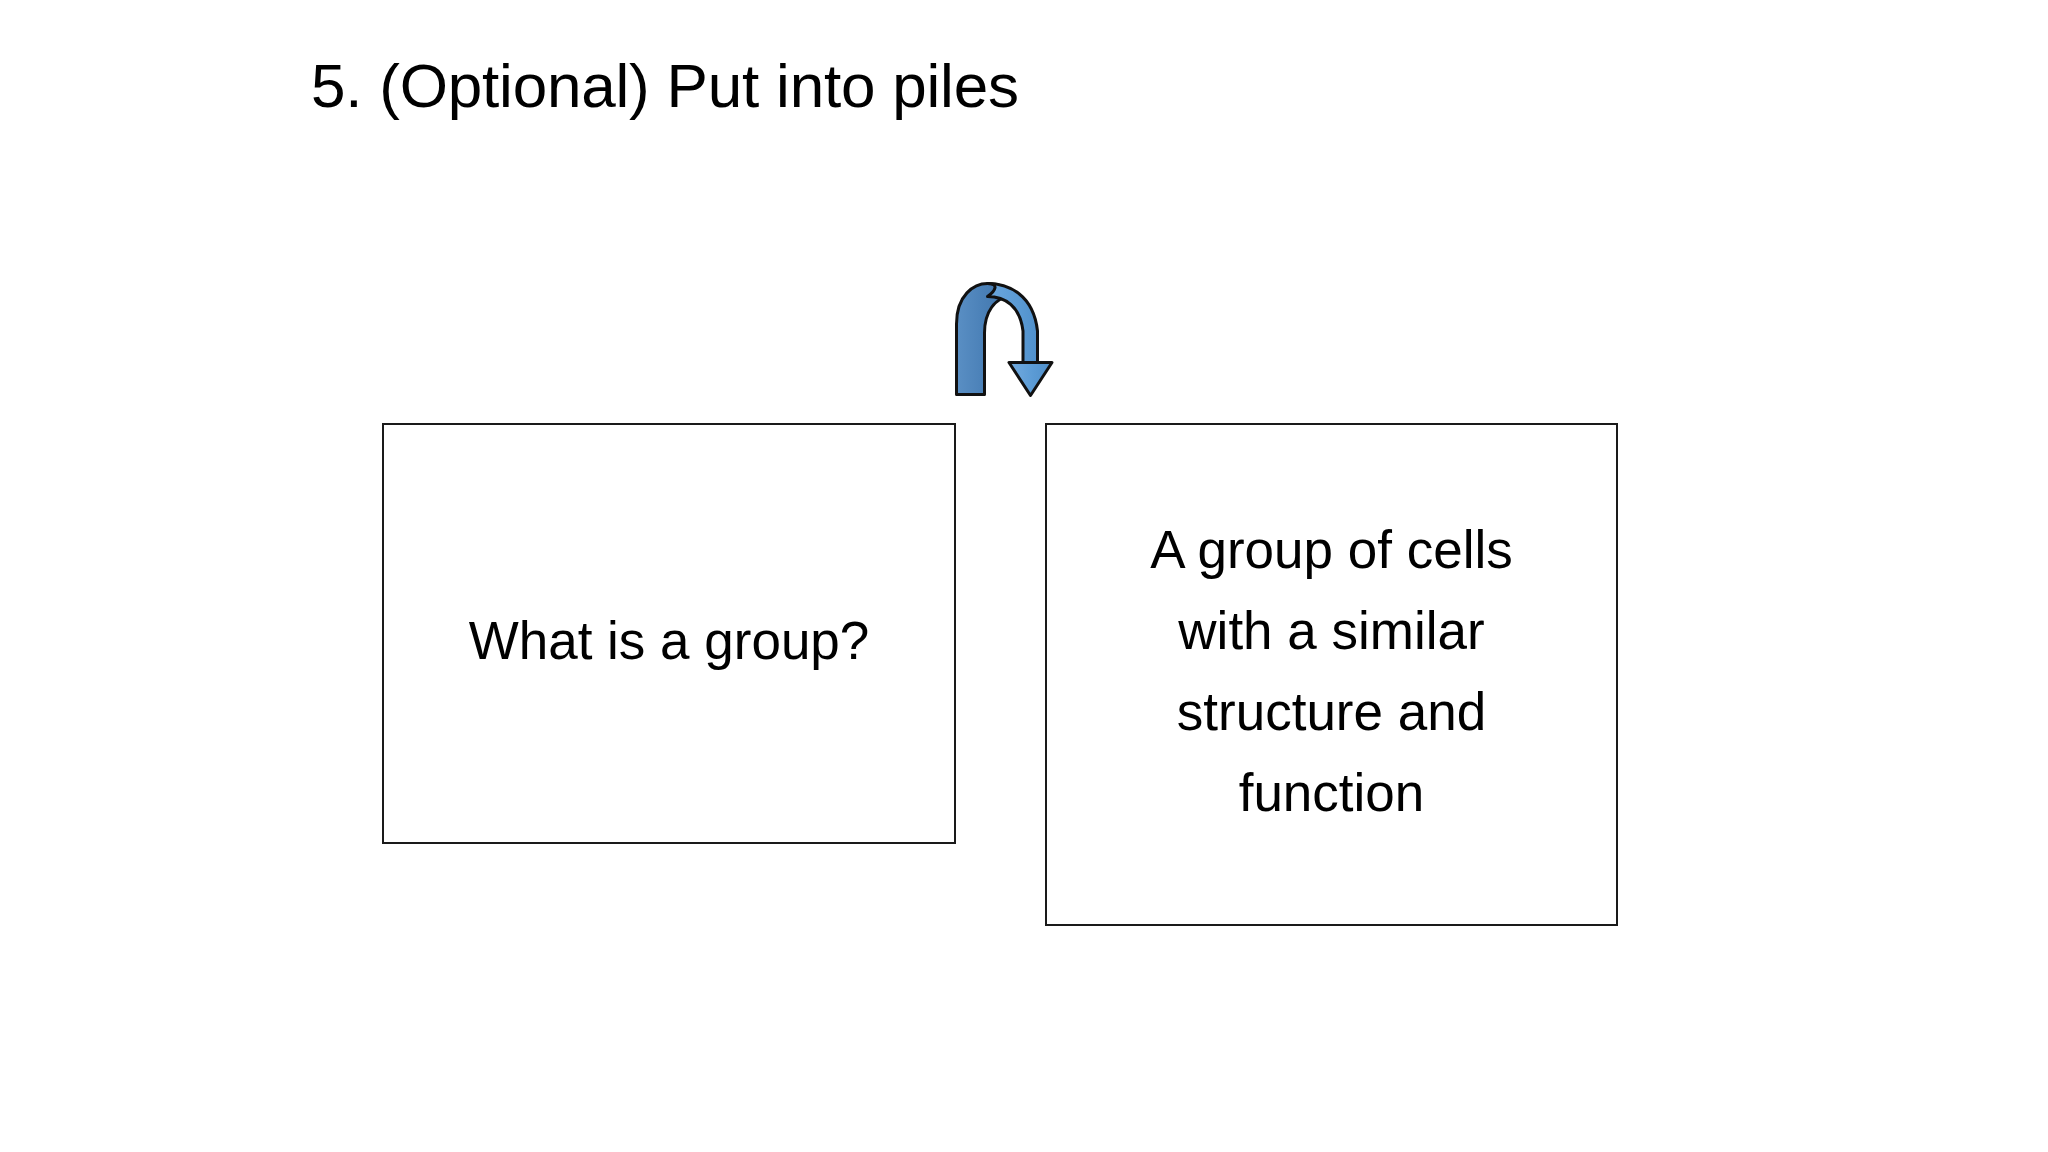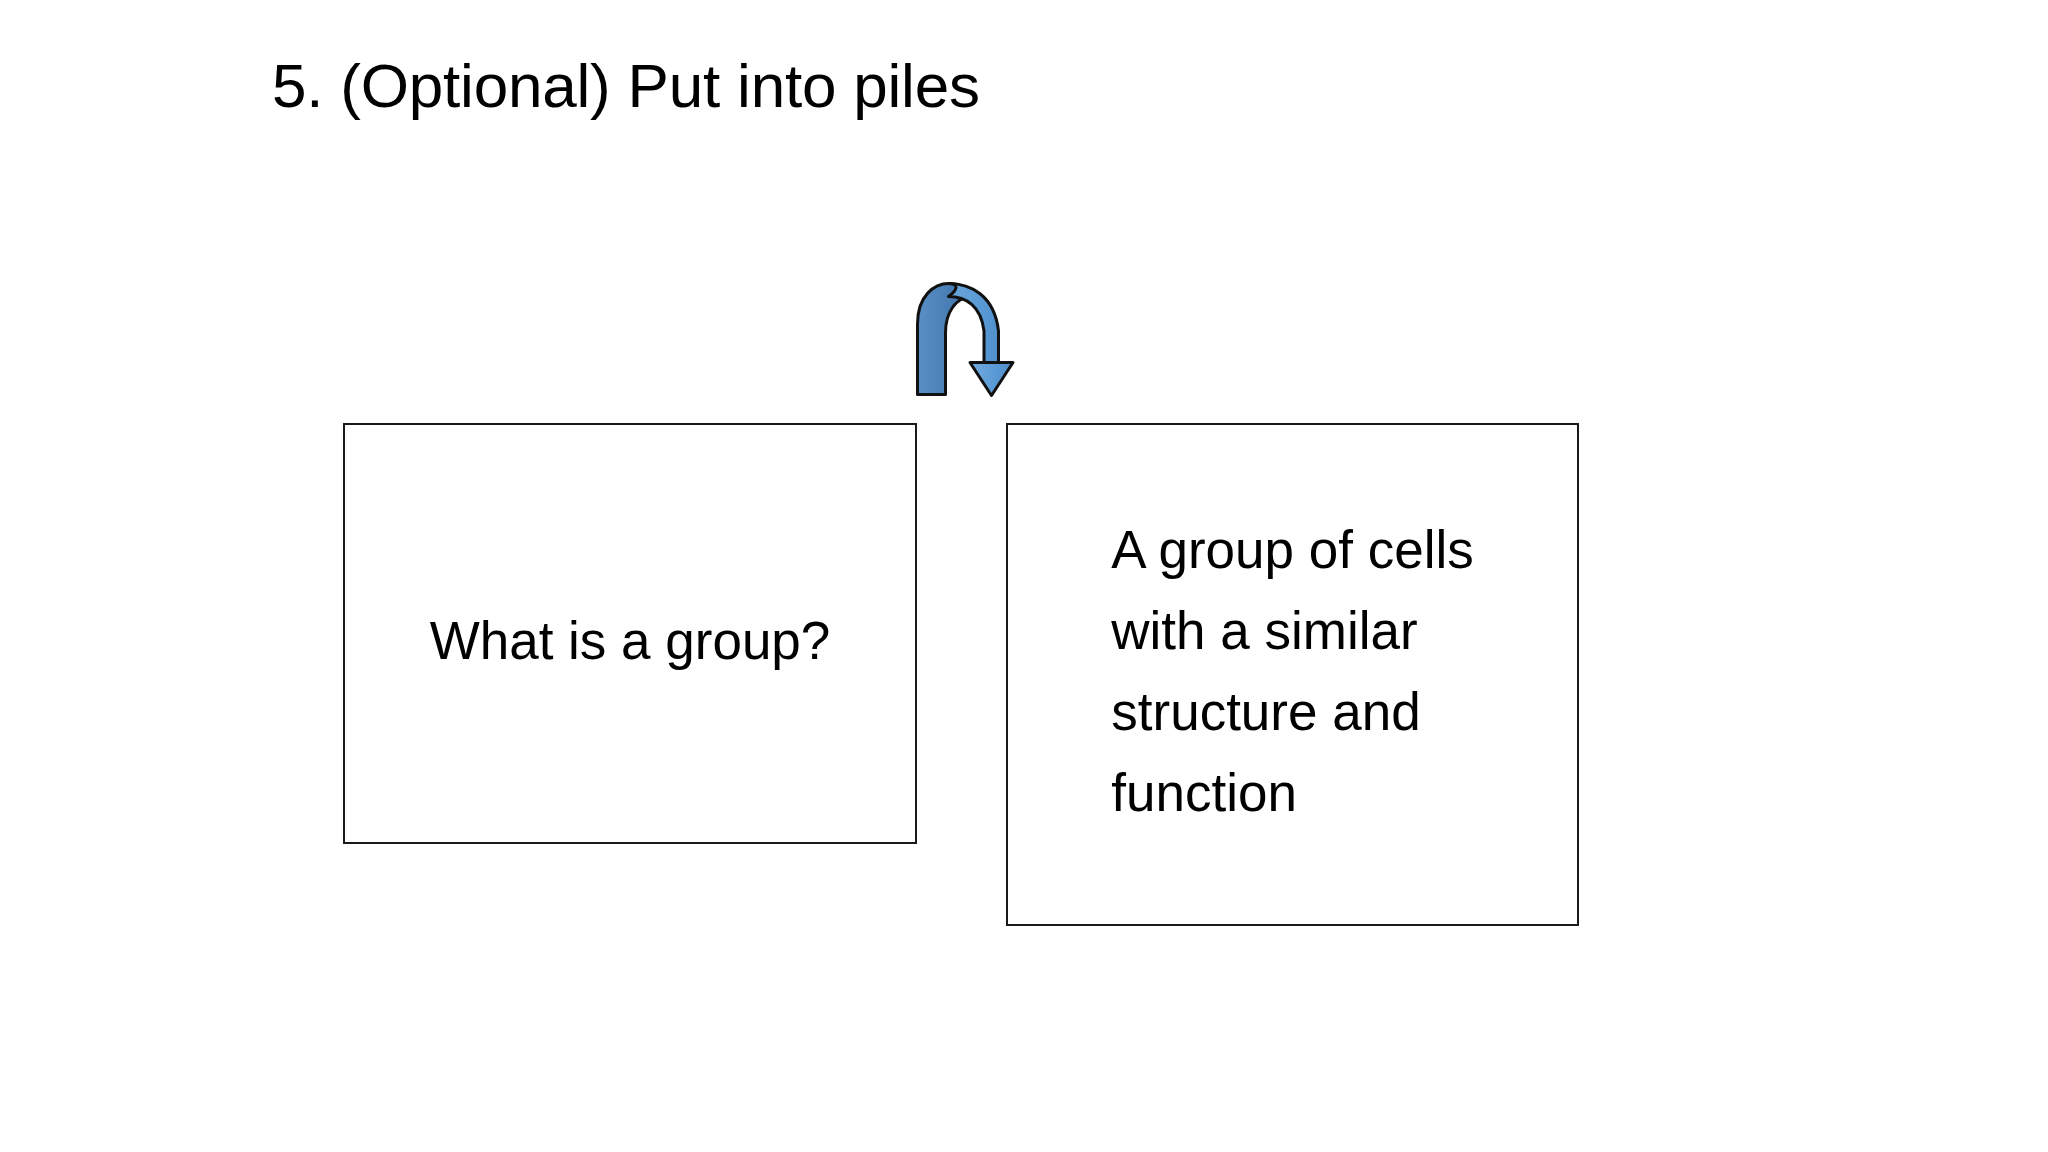--- a/index.html
+++ b/index.html
@@ -10,20 +10,21 @@
   }
 
   #slide {
     position: relative;
     width: 1990px;
     height: 1152px;
     background: #ffffff;
     overflow: hidden;
     font-family: "Liberation Sans", "DejaVu Sans", sans-serif;
     color: #000000;
+    margin-left: 39px;
   }
 
   
   #slide-title {
     position: absolute;
     left: 272px;
     top: 8px;
     width: 1500px;
     font-size: 62px;
     line-height: 1.16;
@@ -38,20 +39,21 @@
     position: absolute;
     box-sizing: border-box;
     background: #ffffff;
     border: 2px solid #1a1a1a;
     display: flex;
     align-items: center;
     justify-content: center;
   }
 
   .card-text {
+    text-align: center;
     color: #000000;
     font-weight: 400;
     white-space: pre-line;
   }
 
   #card-question {
     left: 343px;
     top: 423px;
     width: 574px;
     height: 421px;

